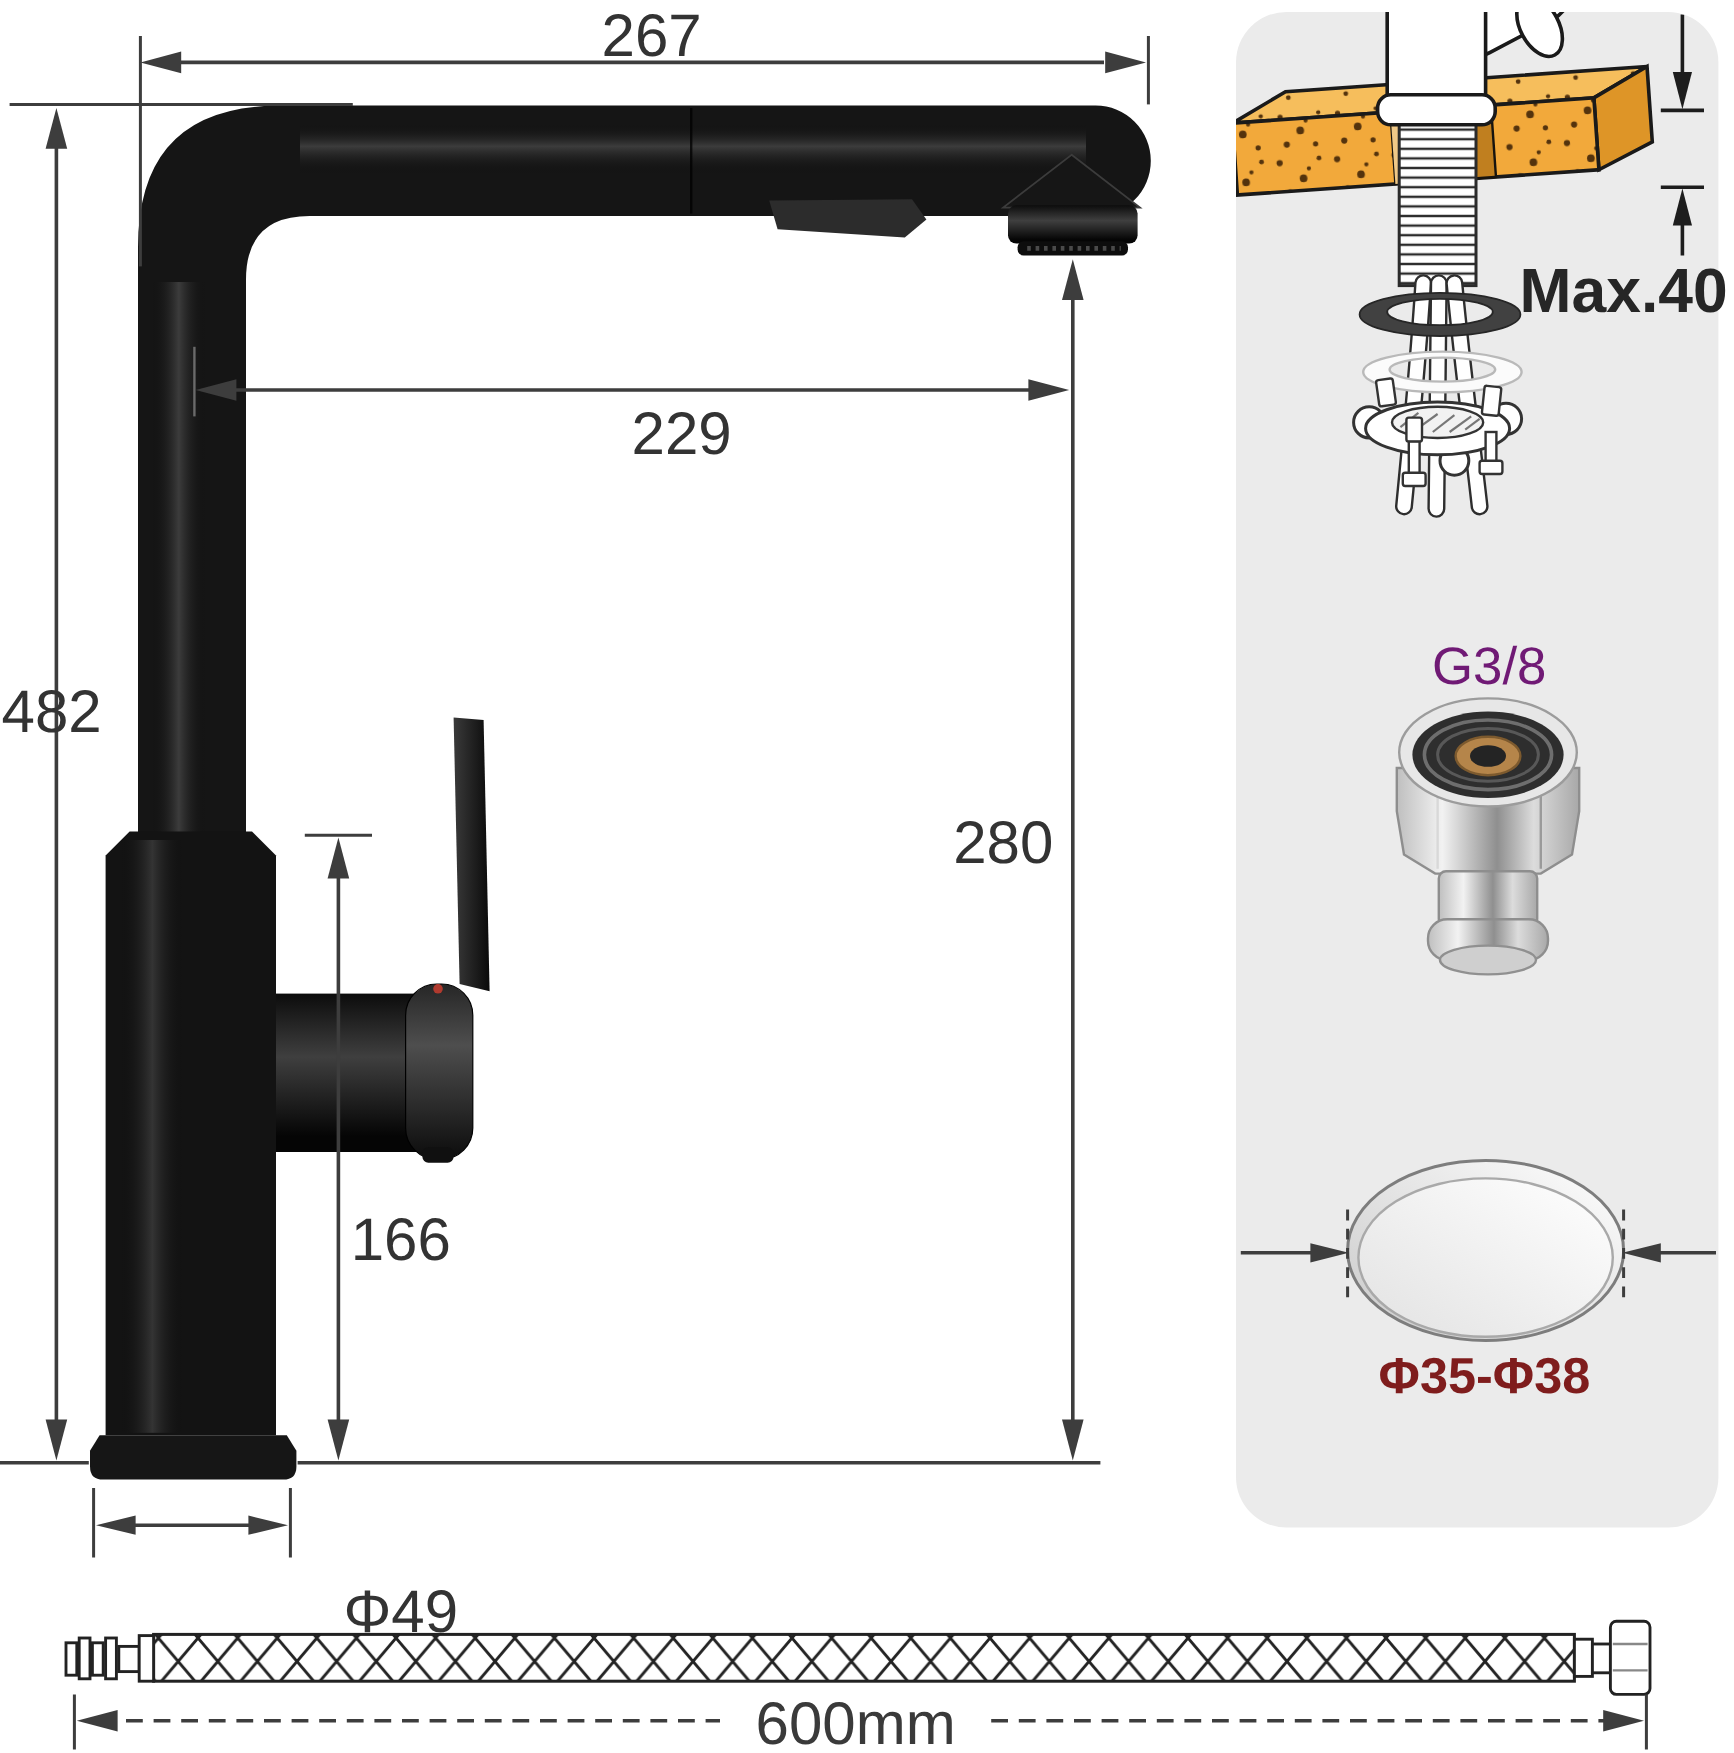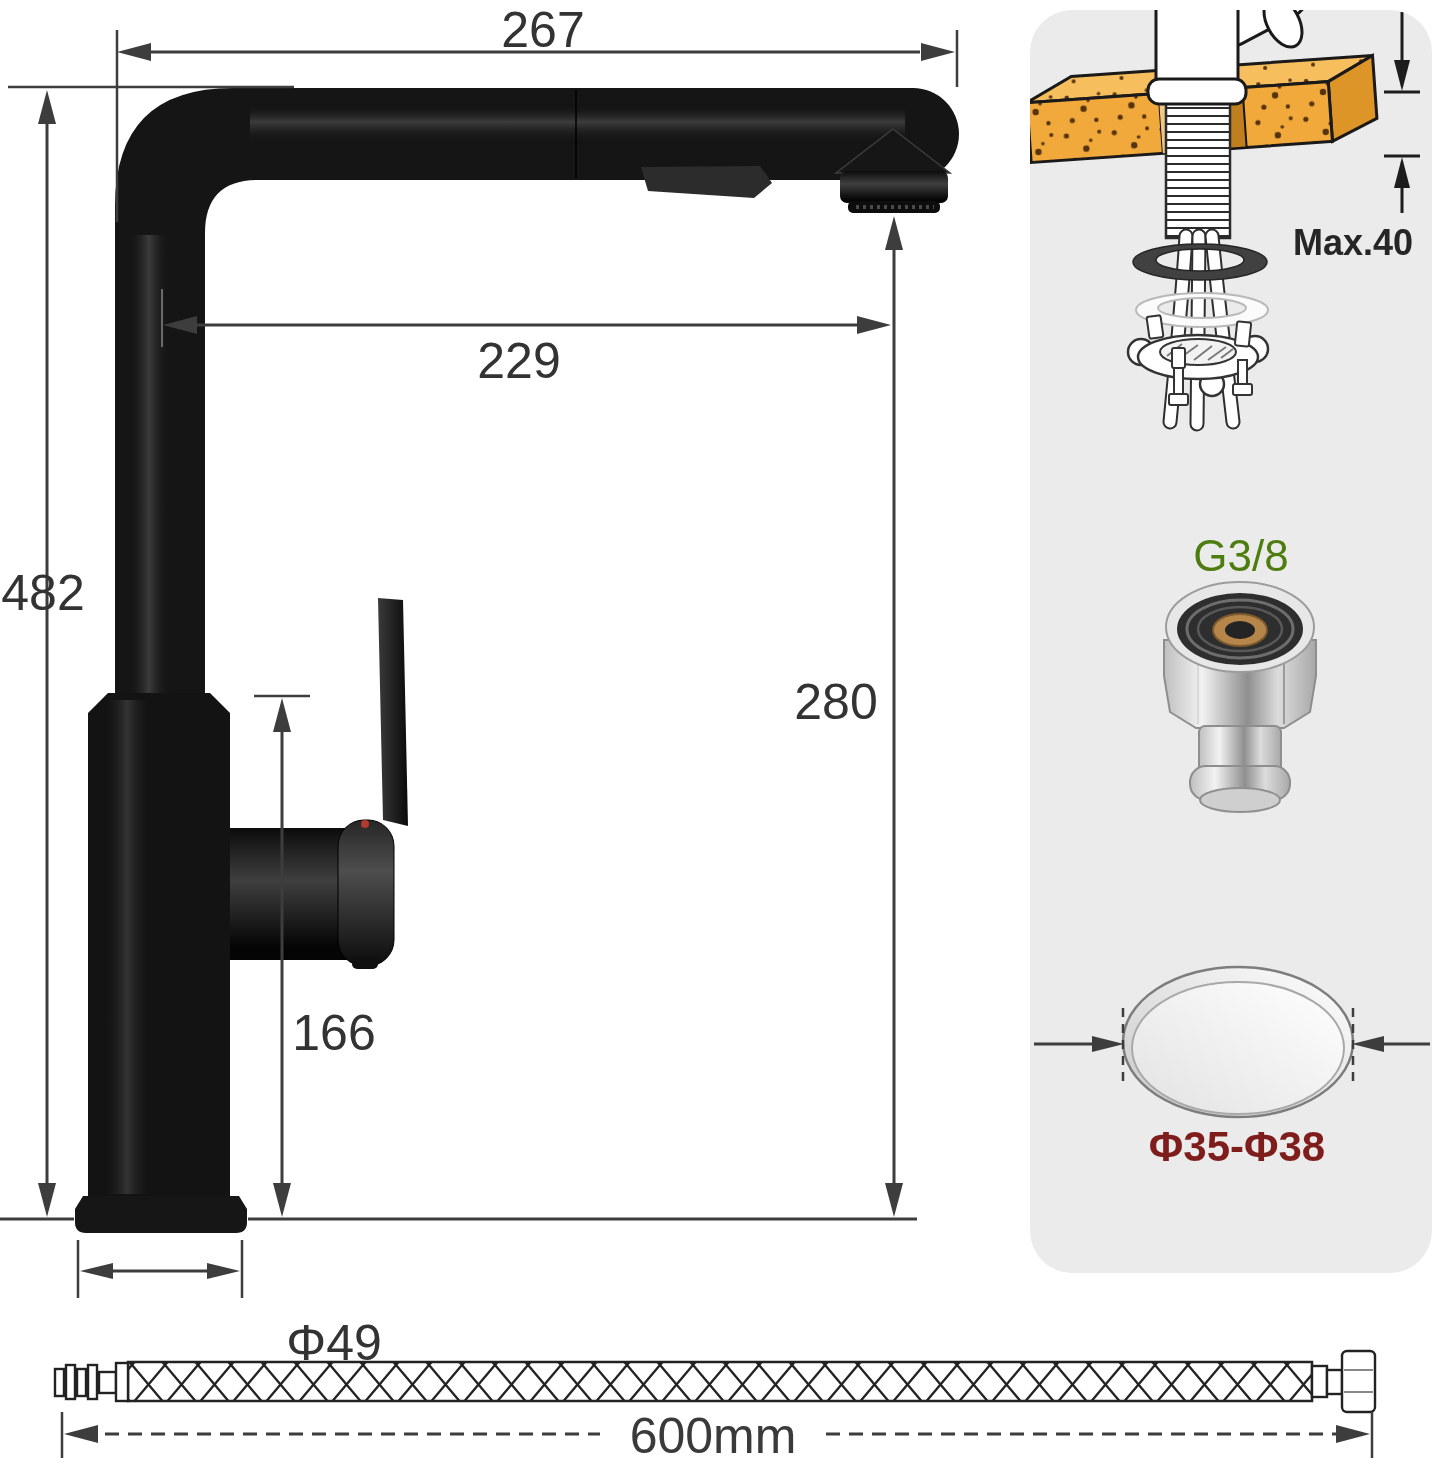--- a/index.html
+++ b/index.html
@@ -2,22 +2,22 @@
 <html><head>
 <meta charset="utf-8">
 <style>
   html,body{margin:0;padding:0;background:#fff;}
   #canvas{position:relative;width:1445px;height:1461px;background:#fff;overflow:hidden;
           font-family:"Liberation Sans",sans-serif;}
   #drawing{position:absolute;left:0;top:0;}
   .lbl{position:absolute;transform:translate(-50%,-50%);white-space:nowrap;
        color:#333;font-family:"Liberation Sans",sans-serif;line-height:1;}
   .dim{font-size:50px;font-weight:400;letter-spacing:0px;}
-  .lbl-max40{font-size:36px;font-weight:700;color:#262626;}
-  .lbl-g38{font-size:44px;font-weight:400;color:#4d7c0f;}
+  .lbl-max40{font-size:52px;font-weight:700;color:#262626;}
+  .lbl-g38{font-size:44px;font-weight:400;color:#701a75;}
   .lbl-hole{font-size:42px;font-weight:700;color:#7f1d1d;}
   .lbl-hose{font-size:50px;font-weight:400;color:#3a3a3a;}
 </style>
 </head>
 <body>
 
 <div id="canvas">
 
 <svg id="drawing" width="1445" height="1461" viewBox="0 0 1445 1461">
   <defs>
@@ -294,21 +294,21 @@
       <line x1="1372" y1="1412" x2="1372" y2="1458" stroke-width="2.5"></line>
       <line x1="82" y1="1434" x2="600" y2="1434" stroke-width="3" stroke-dasharray="14,9"></line>
       <line x1="826" y1="1434" x2="1352" y2="1434" stroke-width="3" stroke-dasharray="14,9"></line>
       <polygon points="64,1434 98,1425 98,1443" stroke="none"></polygon>
       <polygon points="1370,1434 1336,1425 1336,1443" stroke="none"></polygon>
     </g>
   </g>
 </svg>
 
 <div class="lbl dim" style="left:543px;top:30px">267</div>
-<div class="lbl dim" style="left:519px;top:361px">229</div>
+<div class="lbl dim" style="left:568px;top:361px">229</div>
 <div class="lbl dim" style="left:43px;top:593px">482</div>
 <div class="lbl dim" style="left:836px;top:702px">280</div>
 <div class="lbl dim" style="left:334px;top:1033px">166</div>
 <div class="lbl dim" style="left:334px;top:1343px">Φ49</div>
 <div class="lbl lbl-max40" style="left:1353px;top:243px">Max.40</div>
 <div class="lbl lbl-g38" style="left:1241px;top:556px">G3/8</div>
 <div class="lbl lbl-hole" style="left:1237px;top:1147px">Φ35-Φ38</div>
 <div class="lbl lbl-hose" style="left:713px;top:1436px">600mm</div>
 
 </div>

